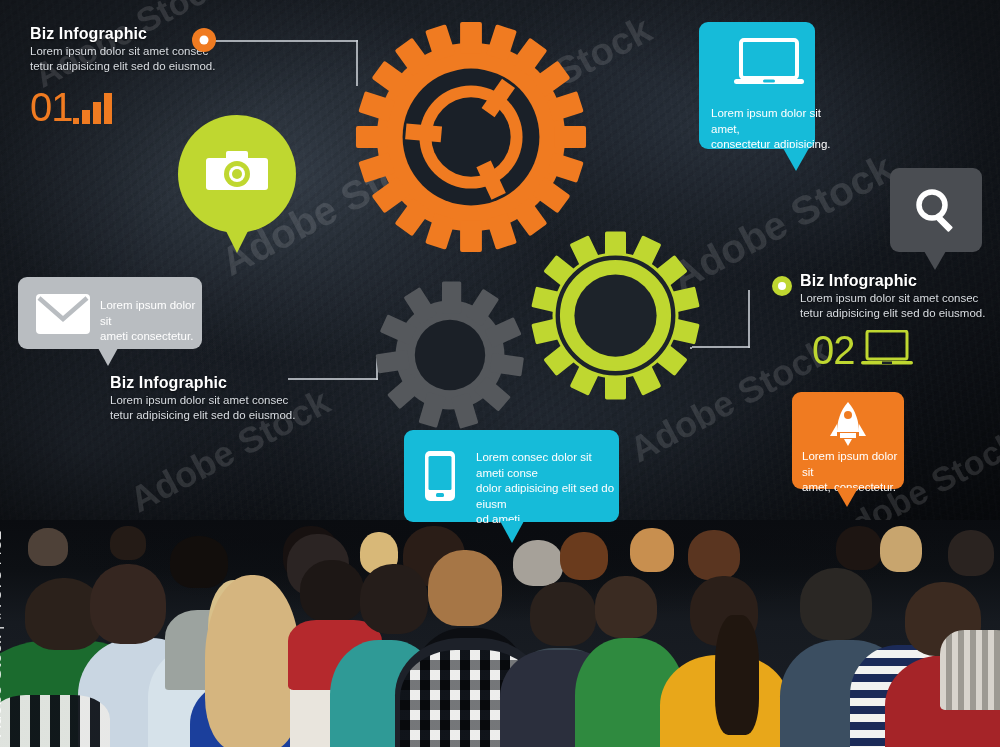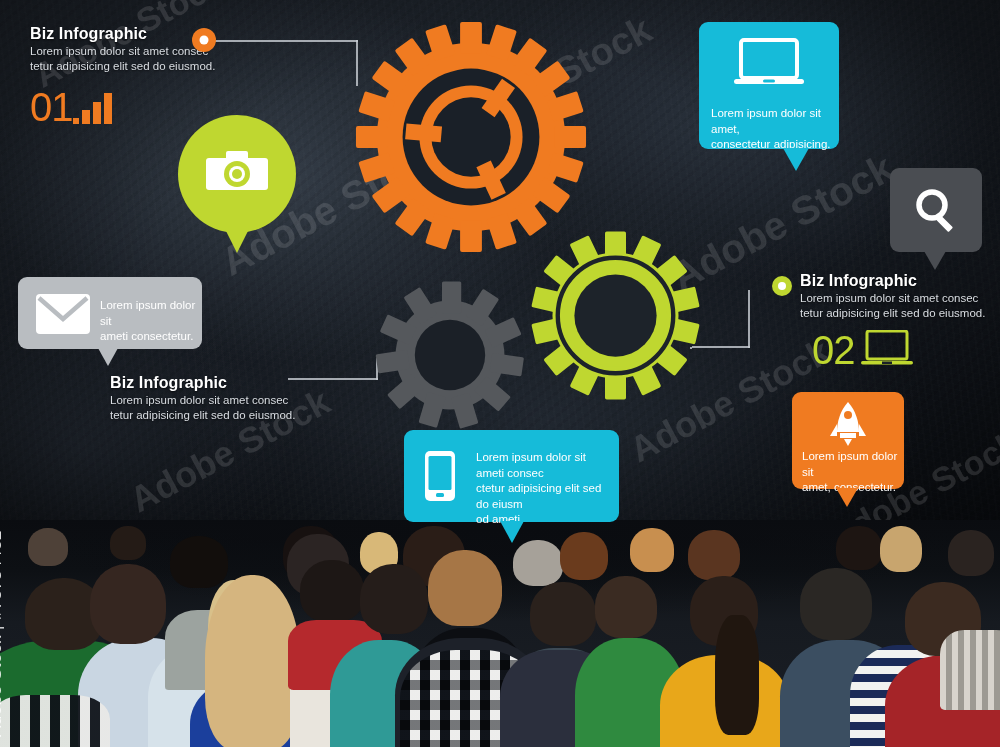--- a/index.html
+++ b/index.html
@@ -263,21 +263,21 @@
          border-left:12px solid transparent;border-right:12px solid transparent;border-top:24px solid #BFD730;"></div>
     <svg width="62" height="48" viewBox="0 0 62 48" style="position:absolute;left:28px;top:34px;">
       <rect x="0" y="9" width="62" height="32" rx="3" fill="#ffffff"></rect>
       <rect x="20" y="2" width="22" height="10" rx="2" fill="#ffffff"></rect>
       <circle cx="31" cy="25" r="13" fill="#BFD730"></circle>
       <circle cx="31" cy="25" r="8" fill="#ffffff"></circle>
       <circle cx="31" cy="25" r="5" fill="#BFD730"></circle>
     </svg>
   </div>
 
-  <div class="bubble" style="left:699px;top:22px;width:140px;height:127px;background:#16BBD9;">
+  <div class="bubble" style="left:699px;top:22px;width:116px;height:127px;background:#16BBD9;">
     <svg width="72" height="50" viewBox="0 0 72 50" style="position:absolute;left:34px;top:16px;">
       <rect x="8" y="2" width="56" height="38" rx="3" fill="none" stroke="#ffffff" stroke-width="4"></rect>
       <rect x="1" y="41" width="70" height="5" rx="2.5" fill="#ffffff"></rect>
       <rect x="30" y="41.5" width="12" height="3" rx="1.5" fill="#16BBD9"></rect>
     </svg>
     <div class="bub-txt" style="position:absolute;left:12px;top:84px;width:120px;">
       <div>Lorem ipsum dolor sit amet,</div>
       <div>consectetur adipisicing.</div>
     </div>
     <div class="tail" style="left:84px;bottom:-22px;border-left:13px solid transparent;border-right:13px solid transparent;border-top:23px solid #16BBD9;"></div>
@@ -303,22 +303,22 @@
     <div class="tail" style="left:80px;bottom:-17px;border-left:10px solid transparent;border-right:10px solid transparent;border-top:18px solid #B9BDC1;"></div>
   </div>
 
   <div class="bubble" style="left:404px;top:430px;width:215px;height:92px;background:#16BBD9;">
     <svg width="30" height="50" viewBox="0 0 30 50" style="position:absolute;left:21px;top:21px;">
       <rect x="0" y="0" width="30" height="50" rx="5" fill="#ffffff"></rect>
       <rect x="3.5" y="5" width="23" height="34" rx="1.5" fill="#16BBD9"></rect>
       <rect x="11" y="42" width="8" height="4" rx="1.5" fill="#16BBD9"></rect>
     </svg>
     <div class="bub-txt" style="position:absolute;left:72px;top:20px;width:140px;">
-      <div>Lorem ipsum dolor sit ameti consec</div>
-      <div>ctetur adipisicing elit sed do eiusm</div>
+      <div>Lorem consec dolor sit ameti conse</div>
+      <div>dolor adipisicing elit sed do eiusm</div>
       <div>od ameti.</div>
     </div>
     <div class="tail" style="left:96px;bottom:-21px;border-left:12px solid transparent;border-right:12px solid transparent;border-top:22px solid #16BBD9;"></div>
   </div>
 
   <div class="bubble" style="left:792px;top:392px;width:112px;height:97px;background:#F07B21;">
     <svg width="40" height="48" viewBox="0 0 40 48" style="position:absolute;left:36px;top:10px;">
       <path d="M20 0 C28 9 31 20 31 30 L9 30 C9 20 12 9 20 0 Z" fill="#ffffff"></path>
       <circle cx="20" cy="13" r="4" fill="#F07B21"></circle>
       <path d="M9 22 L2 34 L9 34 Z" fill="#ffffff"></path>

